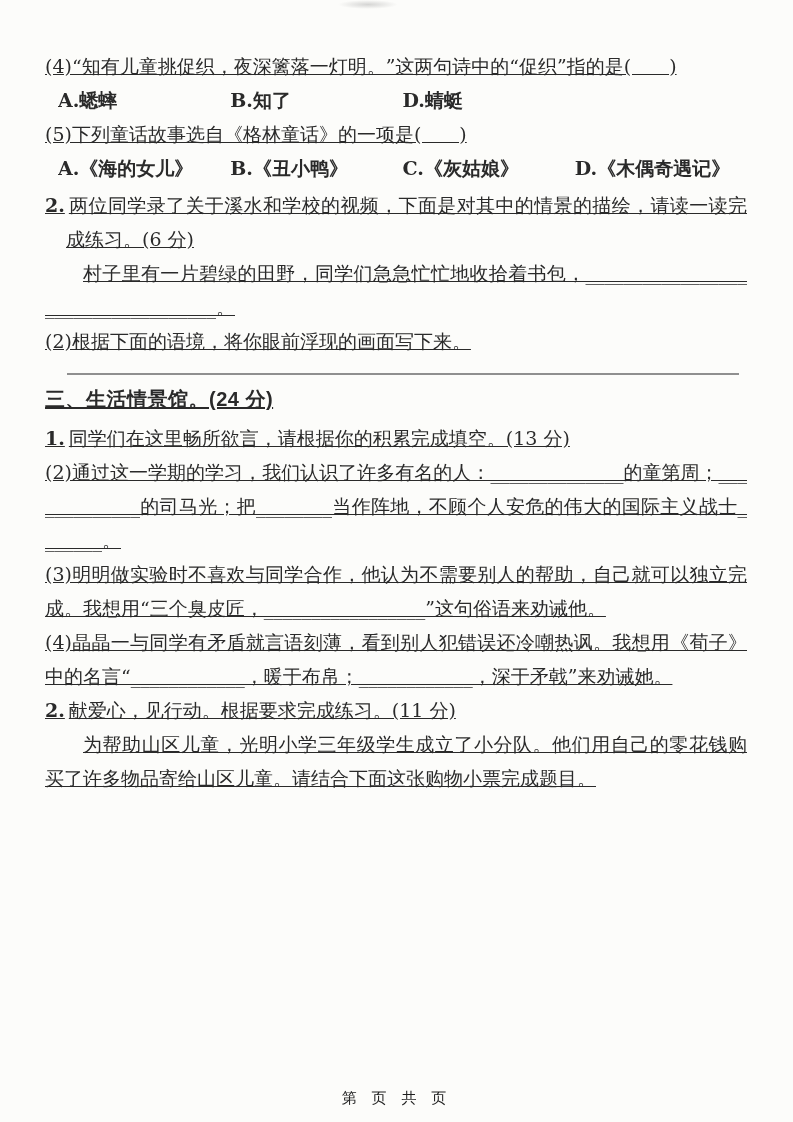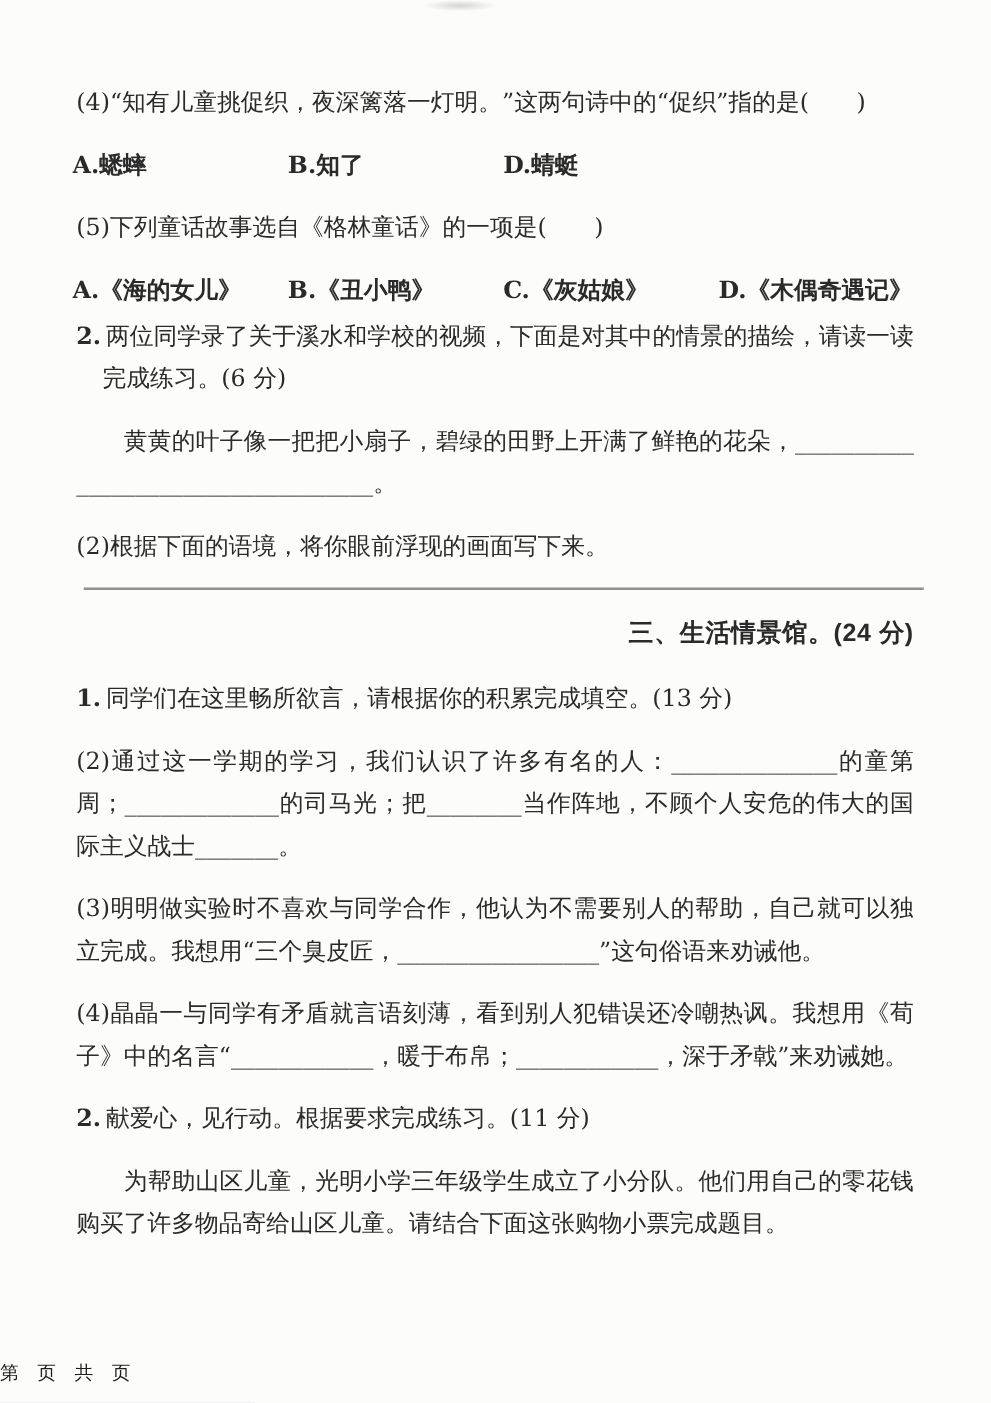--- a/index.html
+++ b/index.html
@@ -6,43 +6,42 @@
   .page {
     position:relative;
     width:793px; height:1122px;
     margin:0 auto;
     background:#fcfcfa;
     color:#2a2a2a;
     font-family:"DejaVu Serif","Liberation Serif",serif;
     overflow:hidden;
   }
   .content { position:absolute; left:45px; top:49px; width:702px; }
-  .content p { margin:16px; font-size:19px; line-height:34px; }
+  .content p { margin:0; font-size:19px; line-height:34px;text-decoration:underline; }
   .just { text-align:justify; word-break:break-all; }
   .sub { margin-left:13px; }
   .opts { margin-left:13px; display:flex; font-size:19px; line-height:34px;font-weight:bold; }
   .opts span { flex:0 0 25%; white-space:nowrap; overflow:hidden; }
   .hang { padding-left:21px; text-indent:-21px; }
   .marker { font-weight:700; margin-right:4px; }
   .indent { text-indent:38px; }
   .gap-top { margin-top:9px !important; }
   .gap-top-sm { margin-top:3px !important; }
   .divider {
     height:0; border:none; border-top:2px solid #8f8f8f;
     margin:15px 8px 5px 22px;
   }
   .heading {
     font-family:"Liberation Sans","DejaVu Sans",sans-serif;
     font-weight:700; font-size:20px !important; line-height:38px !important;
     letter-spacing:0.5px;
-    text-align:right;
   }
   .footer {
     position:absolute; left:0; right:0; bottom:14px;
-    font-size:15px; letter-spacing:5px;
+    text-align:center; font-size:15px; letter-spacing:5px;
     color:#1e1e1e;
   }
   .artifact {
     position:absolute; top:0; left:338px; width:60px; height:9px;
     background:radial-gradient(ellipse at center, rgba(140,140,140,0.35), rgba(140,140,140,0) 70%);
   }
 </style>
 </head>
 <body>
 
@@ -66,21 +65,21 @@
       <span>B.《丑小鸭》</span>
       <span>C.《灰姑娘》</span>
       <span>D.《木偶奇遇记》</span>
     </div>
 
     <p class="hang just gap-top-sm">
       <span class="marker">2.</span><span>两位同学录了关于溪水和学校的视频，下面是对其中的情景的描绘，请读一读完成练习。(6 分)</span>
     </p>
 
 
-    <p class="indent just">黄黄的叶子像一把把小扇子，碧绿的田野上开满了鲜艳的花朵，___________________________________。</p>
+    <p class="indent just">村子里有一片碧绿的田野，同学们急急忙忙地收拾着书包，___________________________________。</p>
 
     <p class="sub just">(2)根据下面的语境，将你眼前浮现的画面写下来。</p>
 
 
     <hr class="divider">
 
     <p class="heading">三、生活情景馆。(24 分)</p>
 
     <p class="hang just gap-top-sm">
       <span class="marker">1.</span><span>同学们在这里畅所欲言，请根据你的积累完成填空。(13 分)</span>

